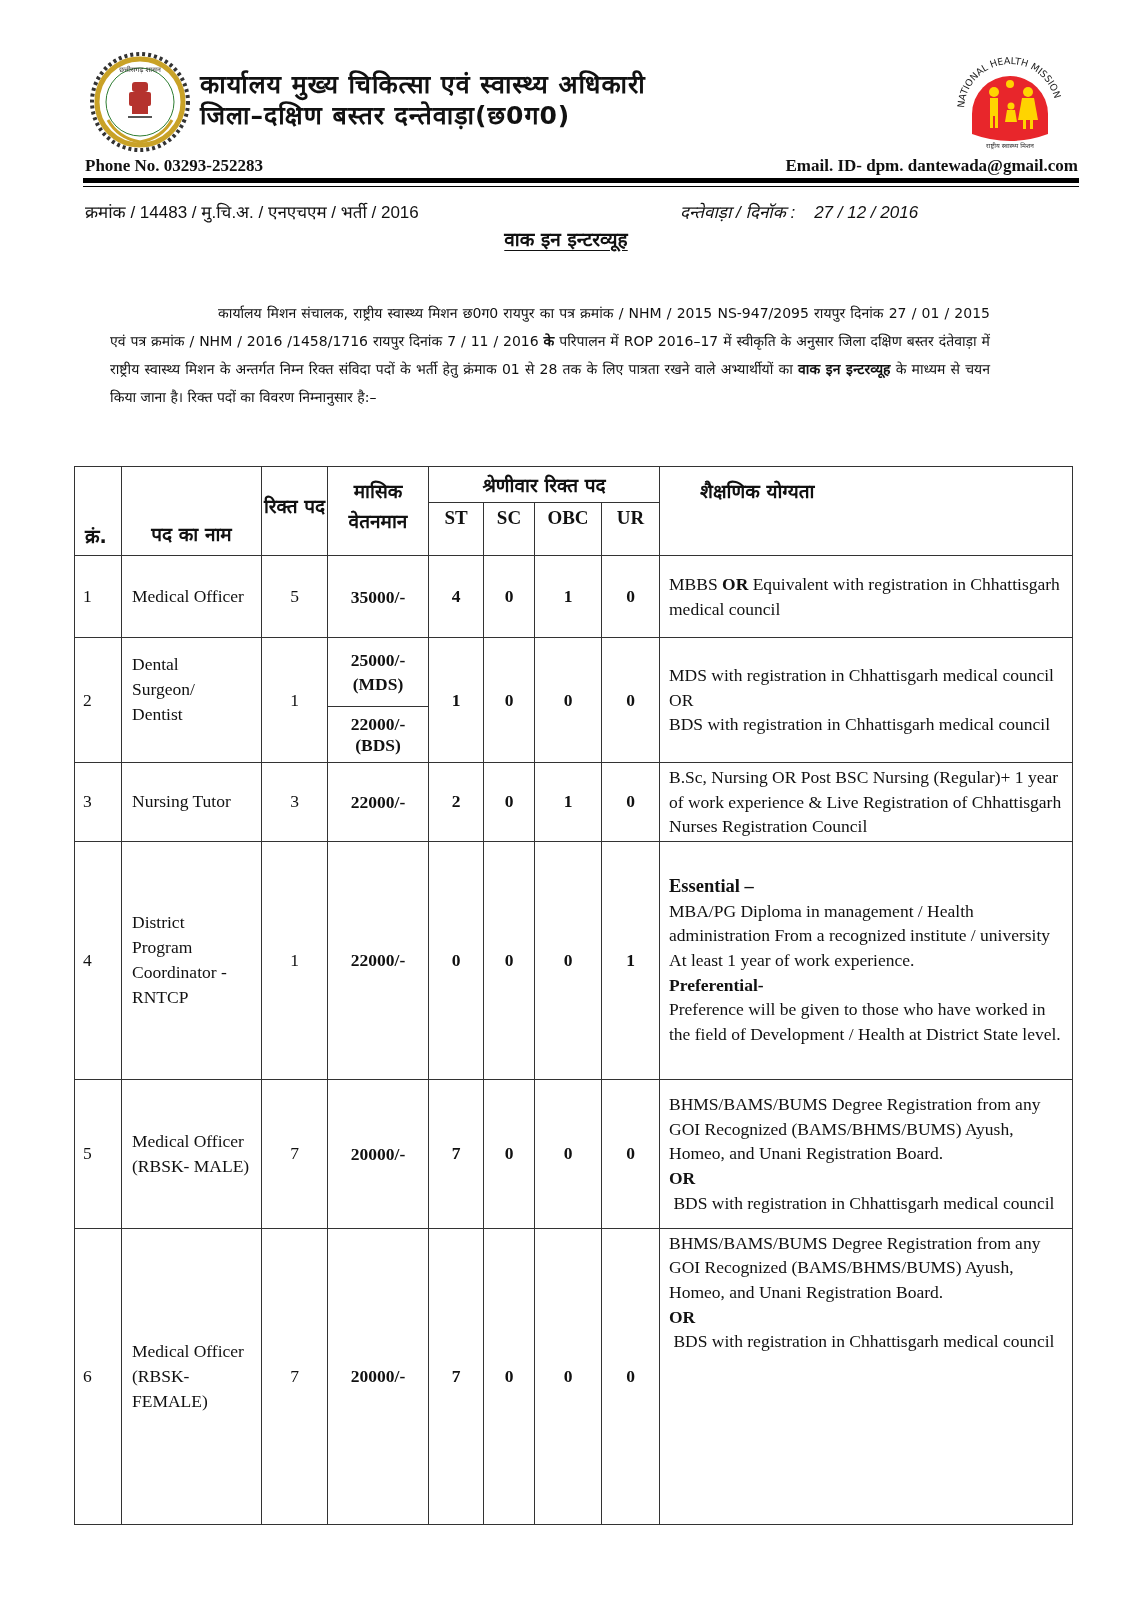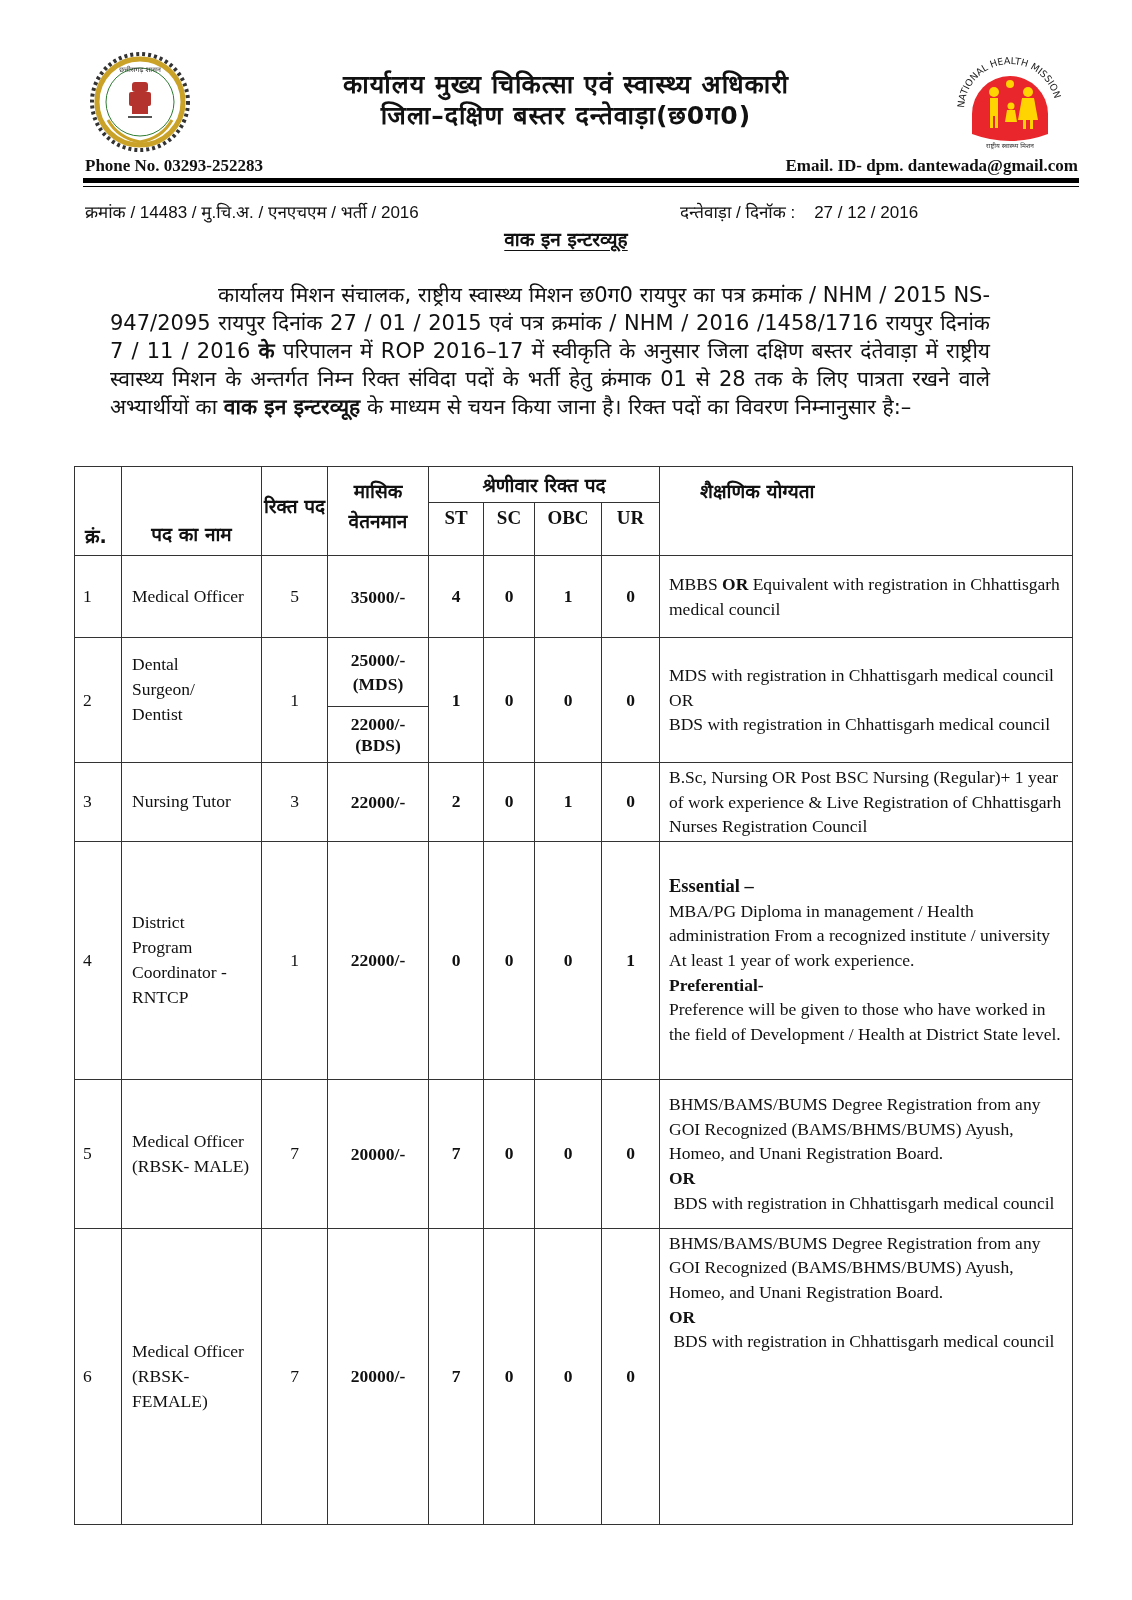--- a/index.html
+++ b/index.html
@@ -2,34 +2,34 @@
 <html><head>
 <meta charset="utf-8">
 <style>
   html, body { margin: 0; padding: 0; background: #ffffff; }
   body { width: 1132px; height: 1600px; position: relative; overflow: hidden; font-family: "Liberation Serif", serif; color: #111; }
   .abs { position: absolute; }
 
   
   .logo-cg { left: 88px; top: 50px; width: 104px; height: 104px; }
   .logo-nhm { left: 950px; top: 48px; width: 120px; height: 110px; }
-  .office-title { left: 200px; width: 732px; text-align: center; font-family: "DejaVu Sans", sans-serif; font-weight: bold; font-size: 25px; letter-spacing: 1px; line-height: 1; }
+  .office-title { left: 200px; width: 732px; font-family: "DejaVu Sans", sans-serif; font-weight: bold; font-size: 25px; letter-spacing: 1px; line-height: 1; }
   .office-title.l1 { top: 72px; }
   .office-title.l2 { top: 103px; }
   .phone { left: 85px; top: 156px; font-family: "Liberation Serif", serif; font-weight: bold; font-size: 17px; }
   .email { right: 54px; top: 156px; font-family: "Liberation Serif", serif; font-weight: bold; font-size: 17px; text-align: right; }
   .rule-thick { left: 83px; top: 178px; width: 996px; height: 5px; background: #000; }
   .rule-thin { left: 83px; top: 186px; width: 996px; height: 1px; background: #000; }
 
   .ref-no { left: 85px; top: 200px; font-family: "Liberation Sans", sans-serif; font-size: 17px; }
-  .ref-date { left: 680px; top: 200px; font-family: "Liberation Sans", sans-serif; font-size: 17px; white-space: pre; }
+  .ref-date { left: 680px; top: 200px; font-family: "Liberation Sans", sans-serif; font-size: 17px; white-space: pre; font-style: italic; }
   .doc-heading { left: 0; width: 1132px; top: 226px; text-align: center; font-family: "DejaVu Sans", sans-serif; font-weight: bold; font-size: 19px; }
   .doc-heading span { text-decoration: underline; text-underline-offset: 4px; }
 
-  .body-para { left: 110px; top: 281px; width: 880px; font-family: "DejaVu Sans", sans-serif; font-size: 21px; line-height: 28px; text-align: justify; }
+  .body-para { left: 110px; top: 299px; width: 880px; font-family: "DejaVu Sans", sans-serif; font-size: 14px; line-height: 28px; text-align: justify; }
   .body-para .indent { display: inline-block; width: 108px; }
   .body-para b { font-weight: bold; }
 
   
   table.posts { position: absolute; left: 74px; top: 466px; width: 998px; border-collapse: collapse; table-layout: fixed; }
   table.posts td, table.posts th { border: 1.5px solid #333; padding: 0; vertical-align: middle; }
   table.posts th { font-family: "DejaVu Sans", sans-serif; font-weight: bold; font-size: 19px; }
   table.posts th.cat { font-family: "Liberation Serif", serif; font-size: 19px; vertical-align: top; padding-top: 4px; }
   table.posts td { font-family: "Liberation Serif", serif; font-size: 17.5px; }
   .c-sn { padding-left: 8px !important; }

